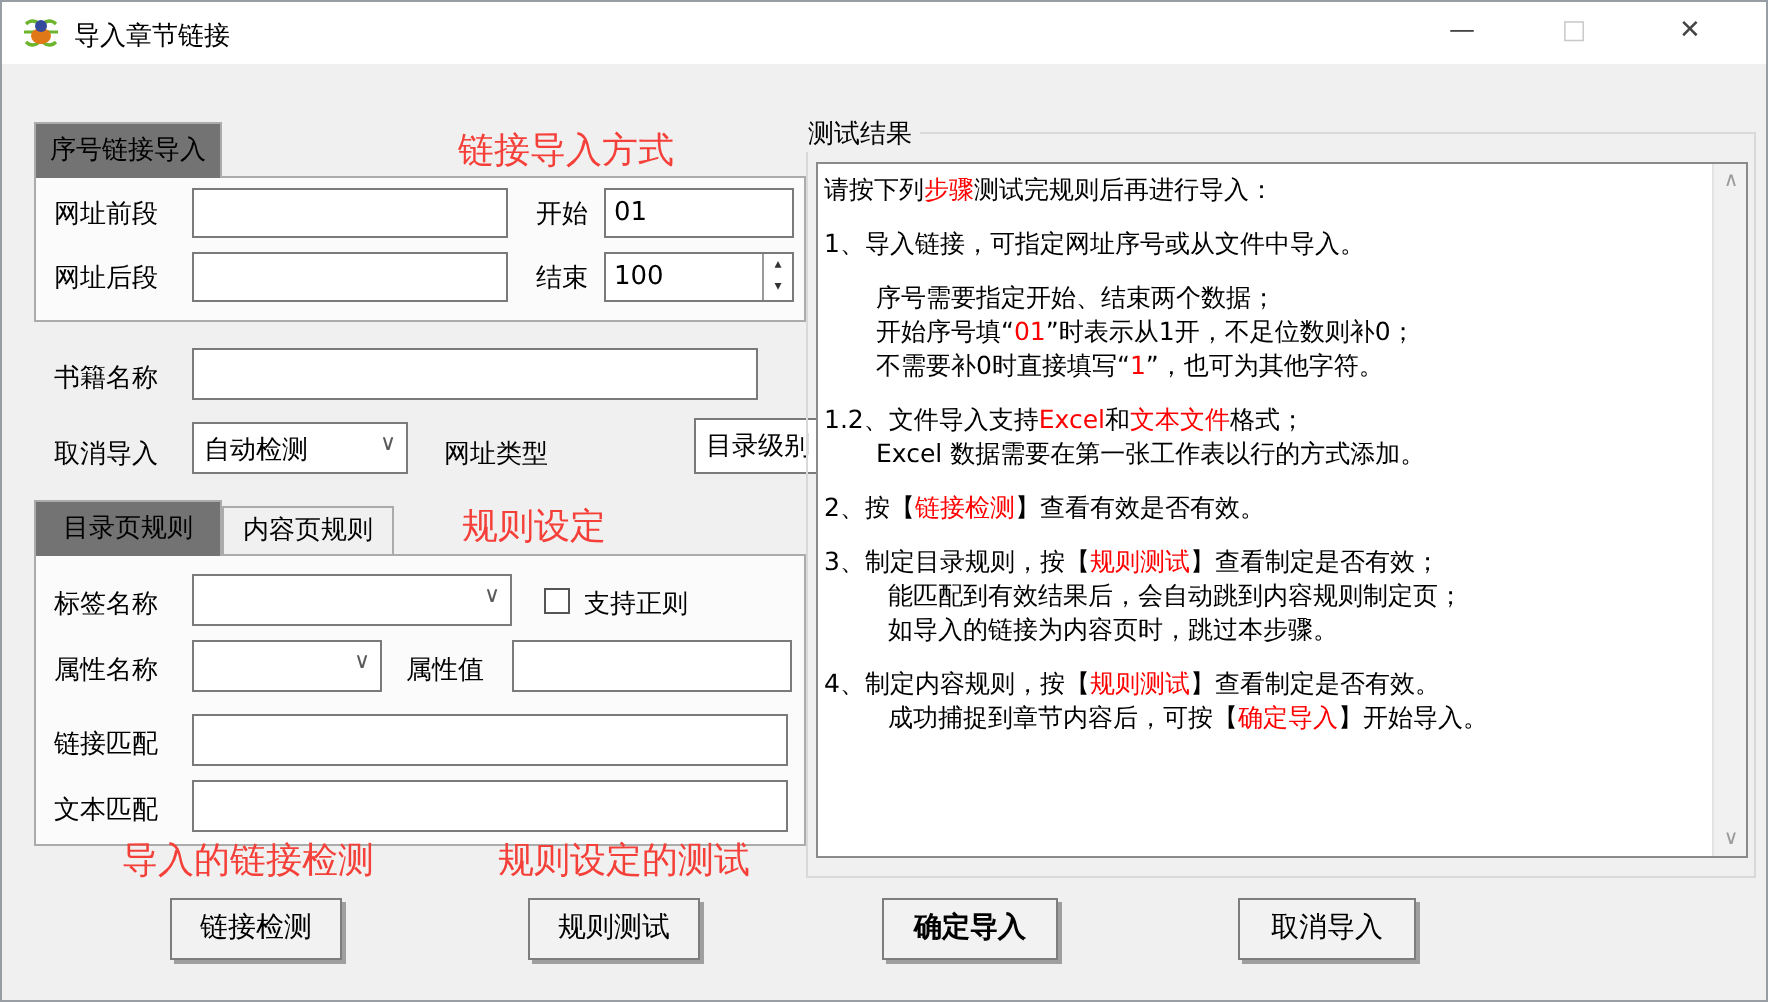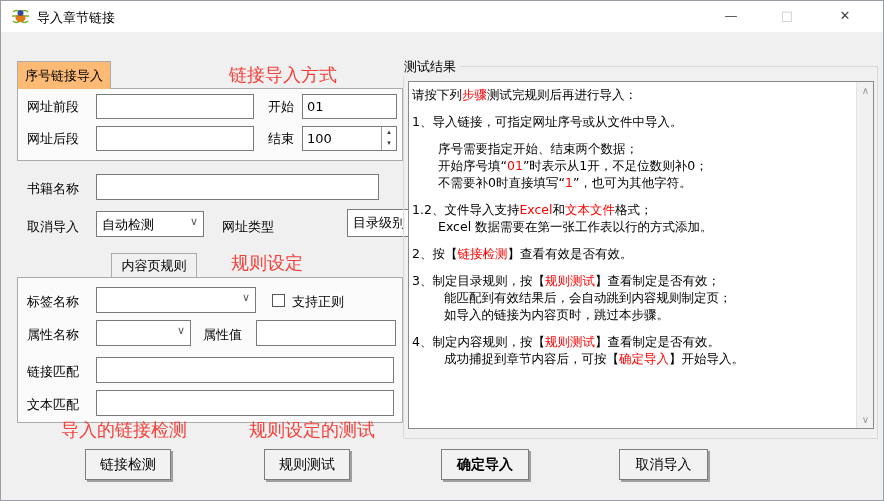--- a/index.html
+++ b/index.html
@@ -18,21 +18,21 @@
   
   .lbl { position:absolute; font-size:13px; color:#000; white-space:nowrap; }
   .tbox { position:absolute; background:#fff; border:1px solid #7a7a7a; font-size:13px; color:#000;
           font-family:"DejaVu Sans","Liberation Sans",sans-serif; padding:2px 4px; }
   input.tbox { outline:none; }
   .combo { position:absolute; background:#fff; border:1px solid #7a7a7a; font-size:13px; color:#000; }
   .combo .ctext { position:absolute; left:5px; top:4px; white-space:nowrap; }
   .combo .carrow { position:absolute; right:5px; top:3px; font-size:11px; color:#5a5a5a; }
   .tabpage { position:absolute; background:#fbfbfb; border:1px solid #ababab; }
   .tab { position:absolute; font-size:13px; text-align:center; border:1px solid #ababab; border-bottom:none; background:#f0f0f0; color:#000; }
-  .tab.active { background:#fdba74; z-index:3; }
+  .tab.active { background:#737373; z-index:3; }
   .annot { position:absolute; font-size:18px; color:#f5403a; white-space:nowrap; }
   .pushbtn { position:absolute; height:31px; background:#f2f2f2; border:1px solid #7d7d7d;
              box-shadow:2px 2px 0 #9f9f9f; font-size:14px; color:#000; text-align:center; line-height:29px; cursor:default; }
   .pushbtn.bold { font-weight:bold; }
   .checkbox { position:absolute; width:13px; height:13px; background:#fff; border:1px solid #555; }
   .spin { position:absolute; width:15px; text-align:center; border-left:1px solid #9a9a9a; }
   .spin span { display:block; height:11px; line-height:10px; font-size:7px; color:#333; }
   
   #groupbox { position:absolute; left:402px; top:65px; width:475px; height:373px; border:1px solid #d9d9d9; }
   #grouptitle { position:absolute; left:399px; top:57px; background:#f0f0f0; padding:0 4px; font-size:13px; color:#000; z-index:2; }
@@ -87,20 +87,21 @@
   <div class="combo" style="left:95px; top:210px; width:108px; height:26px;">
     <span class="ctext">自动检测</span>
     <span class="carrow">∨</span>
   </div>
   <span class="lbl" style="left:221px; top:217px;">网址类型</span>
   <div class="combo" style="left:302px; top:208px; width:95px; height:28px;margin-left:44px;">
     <span class="ctext">目录级别</span>
     <span class="carrow">∨</span>
   </div>
 
+  <div class="tab active" style="left:16px; top:249px; width:94px; height:28px; line-height:27px;">目录页规则</div>
   <div class="tab" style="left:110px; top:252px; width:86px; height:25px; line-height:24px;">内容页规则</div>
   <div class="annot" style="left:230px; top:250px;">规则设定</div>
   <div class="tabpage" style="left:16px; top:276px; width:386px; height:146px;"></div>
 
   <span class="lbl" style="left:26px; top:292px;">标签名称</span>
   <div class="combo" style="left:95px; top:286px; width:160px; height:26px;">
     <span class="ctext"></span>
     <span class="carrow">∨</span>
   </div>
   <div class="checkbox" style="left:271px; top:293px;"></div>

